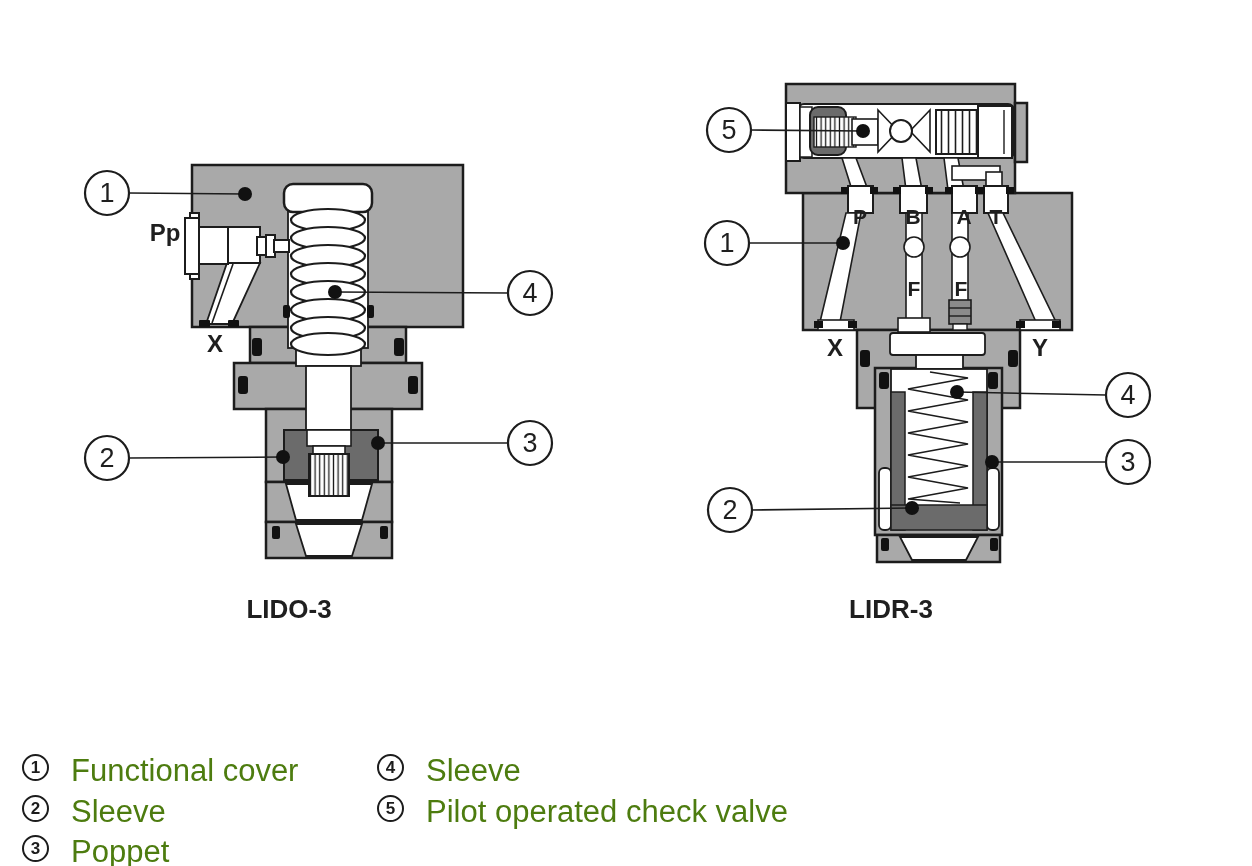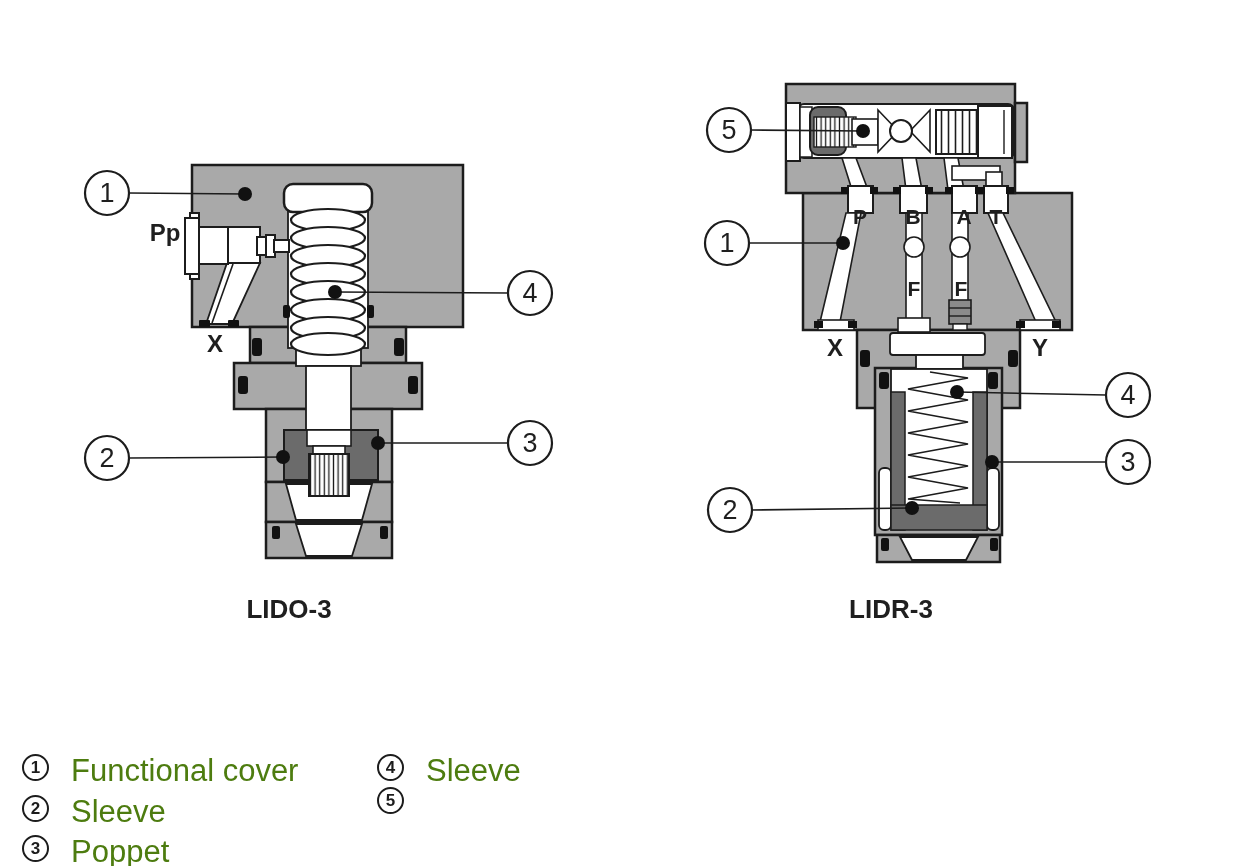--- a/index.html
+++ b/index.html
@@ -285,16 +285,17 @@
   <div class="legend-row" style="left:22px;top:827px;">
     <span class="legend-num">3</span>
     <span class="legend-label">Poppet</span>
   </div>
   <div class="legend-row" style="left:377px;top:746px;">
     <span class="legend-num">4</span>
     <span class="legend-label">Sleeve</span>
   </div>
   <div class="legend-row" style="left:377px;top:787px;">
     <span class="legend-num">5</span>
+    <span class="legend-label">Pilot operated check valve</span>
   </div>
 </div>
 
 </div>
 
 </body></html>

